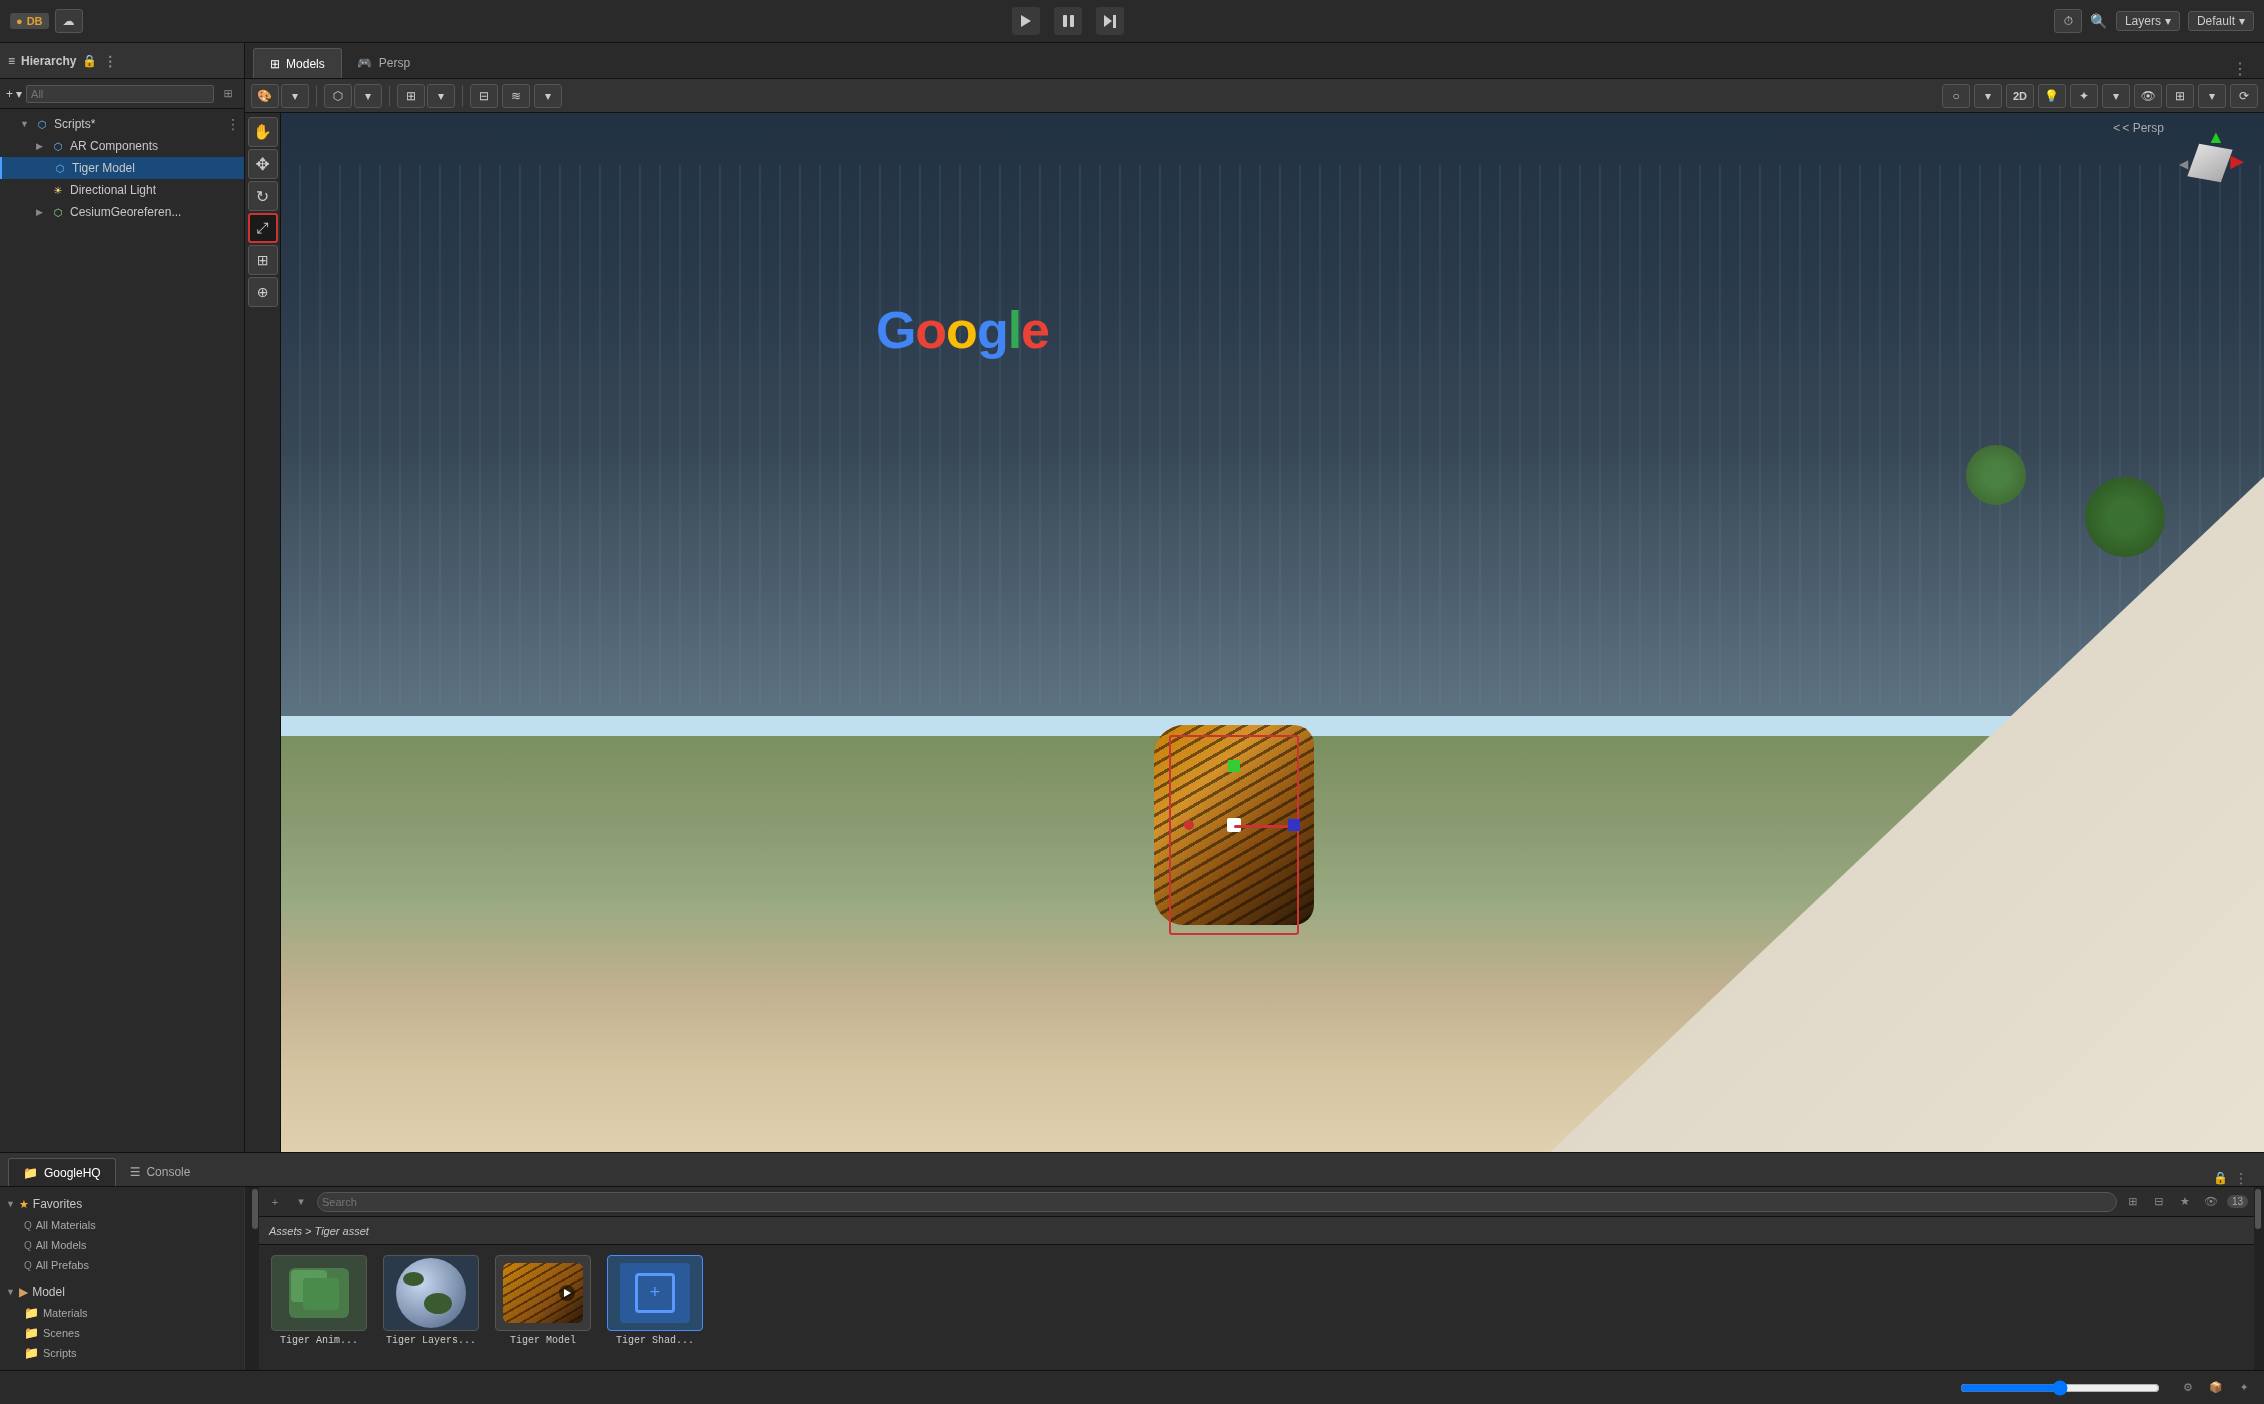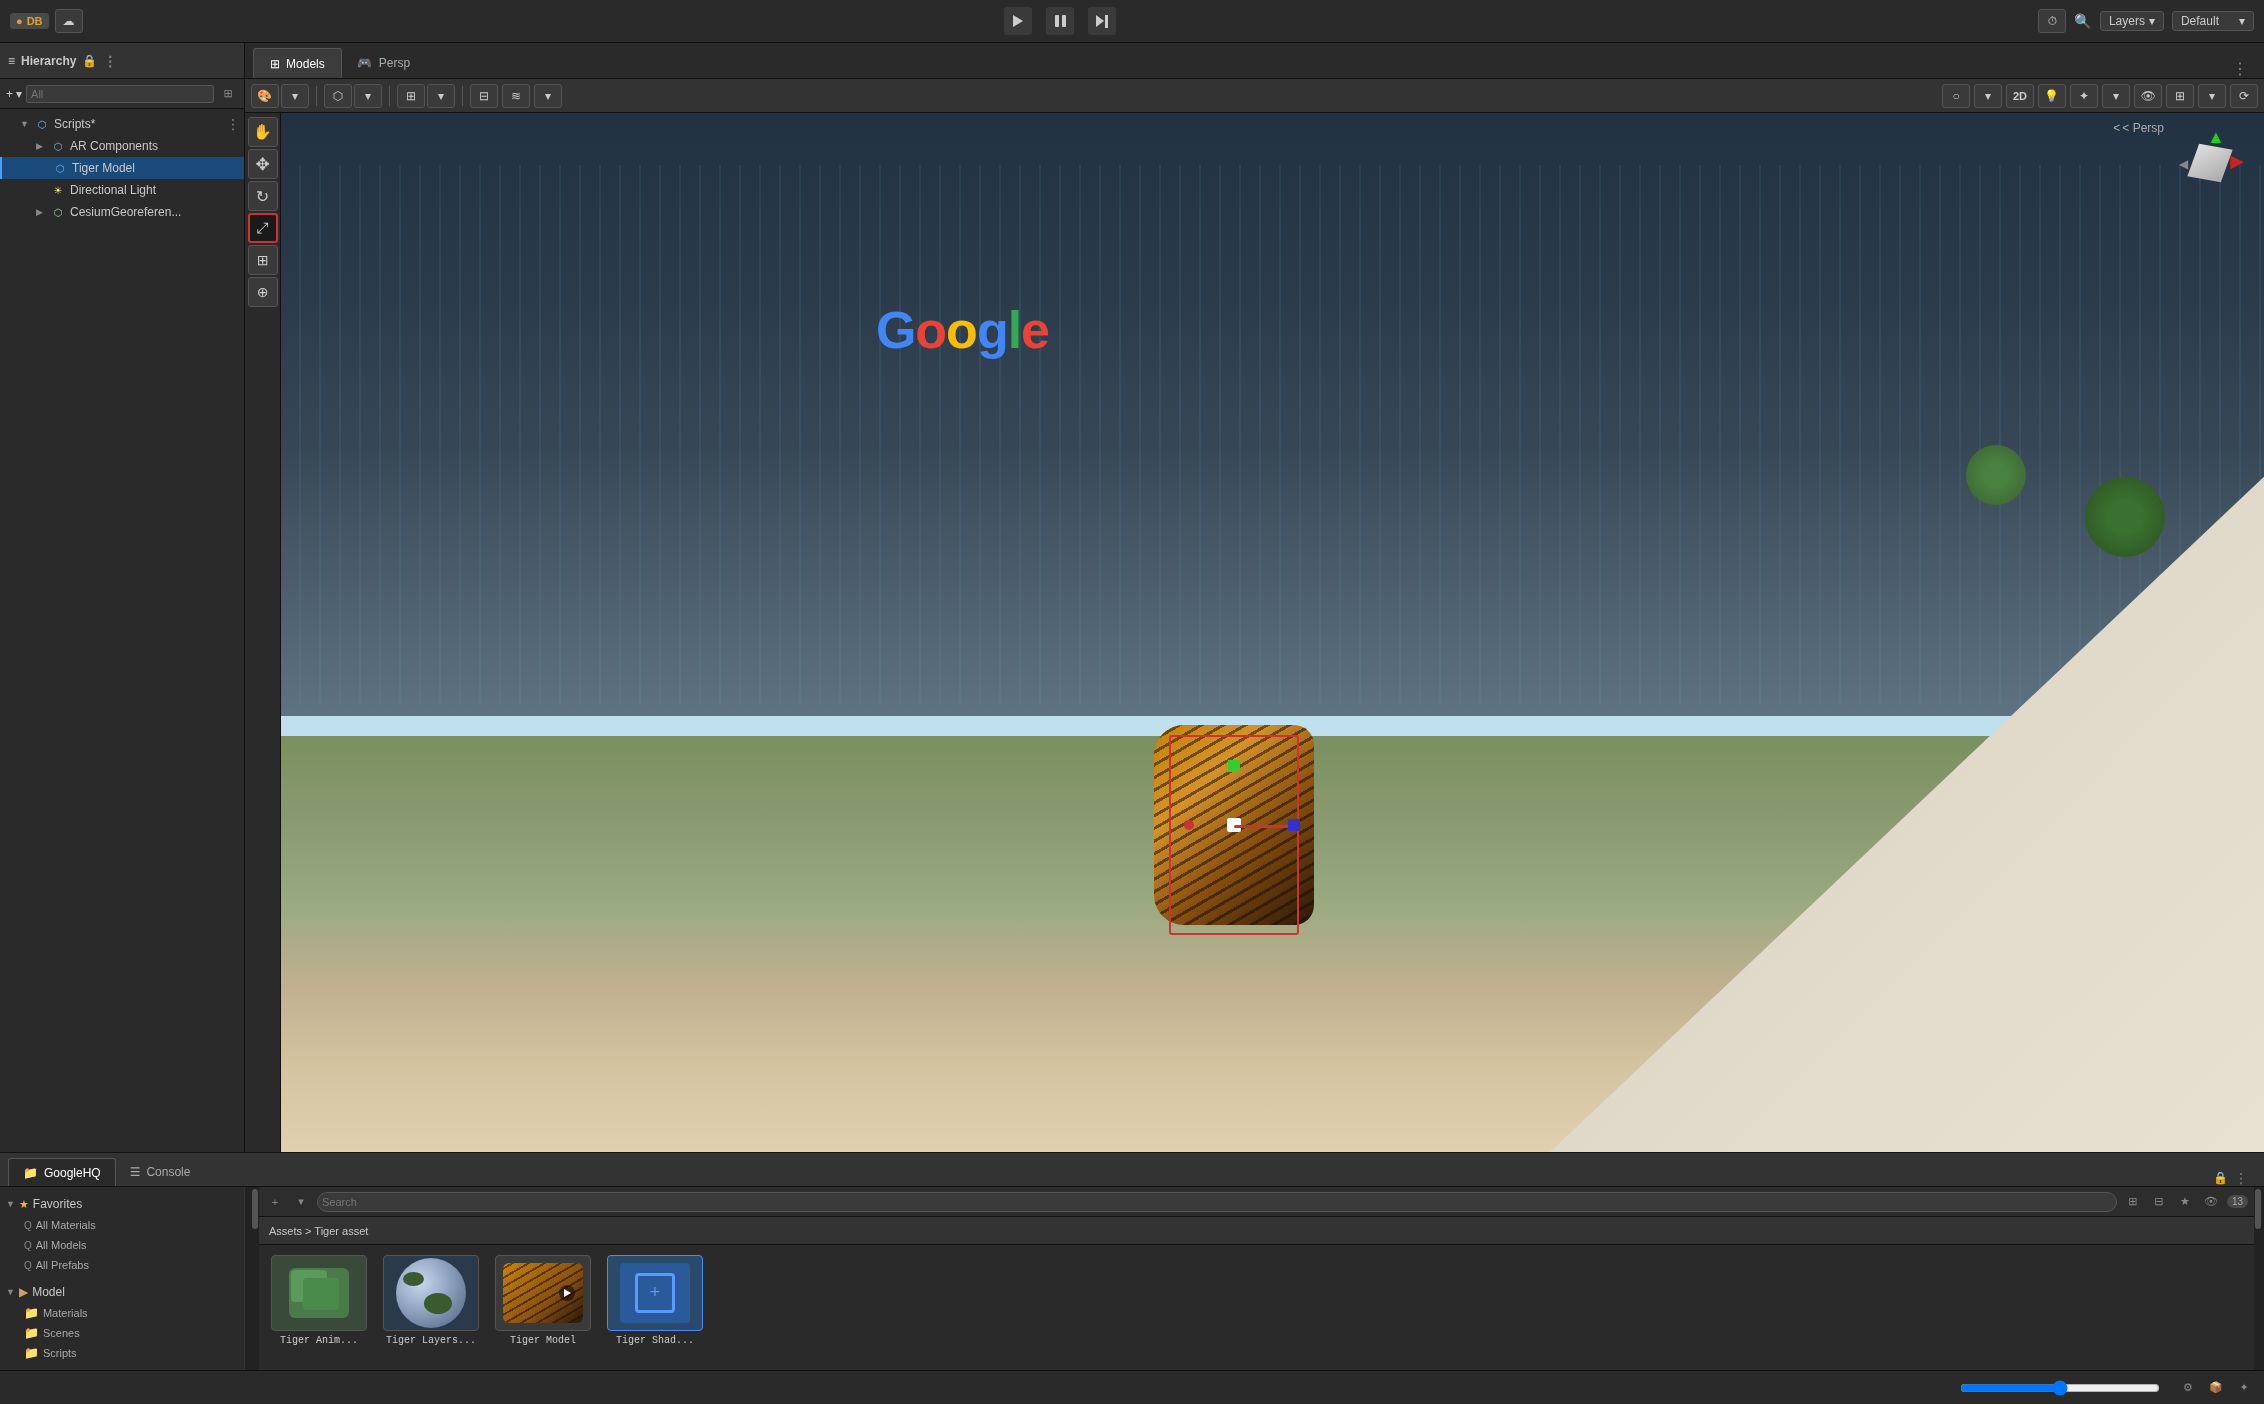--- a/index.html
+++ b/index.html
@@ -38,21 +38,21 @@
       font-size: 12px;
       display: flex; align-items: center; gap: 4px;
     }
     .default-dropdown {
       background: #3a3a3a;
       border: 1px solid #555;
       border-radius: 3px;
       padding: 2px 8px;
       color: #ccc;
       font-size: 12px;
-      display: flex; align-items: center; gap: 20px;
+      display: flex; align-items: center; gap: 4px;
     }
 
     
     #main-layout {
       display: flex;
       height: calc(1404px - 43px - 252px);
     }
 
     
     #hierarchy {
@@ -343,20 +343,21 @@
     }
     .assets-breadcrumb {
       height: 28px;
       background: #333;
       border-bottom: 1px solid #111;
       display: flex;
       align-items: center;
       padding: 0 10px;
       font-size: 11px;
       gap: 4px;
+      font-style: italic;
     }
     .assets-grid {
       flex: 1;
       display: flex;
       align-items: flex-start;
       padding: 10px;
       gap: 12px;
       overflow: hidden;
     }
     .asset-card {

